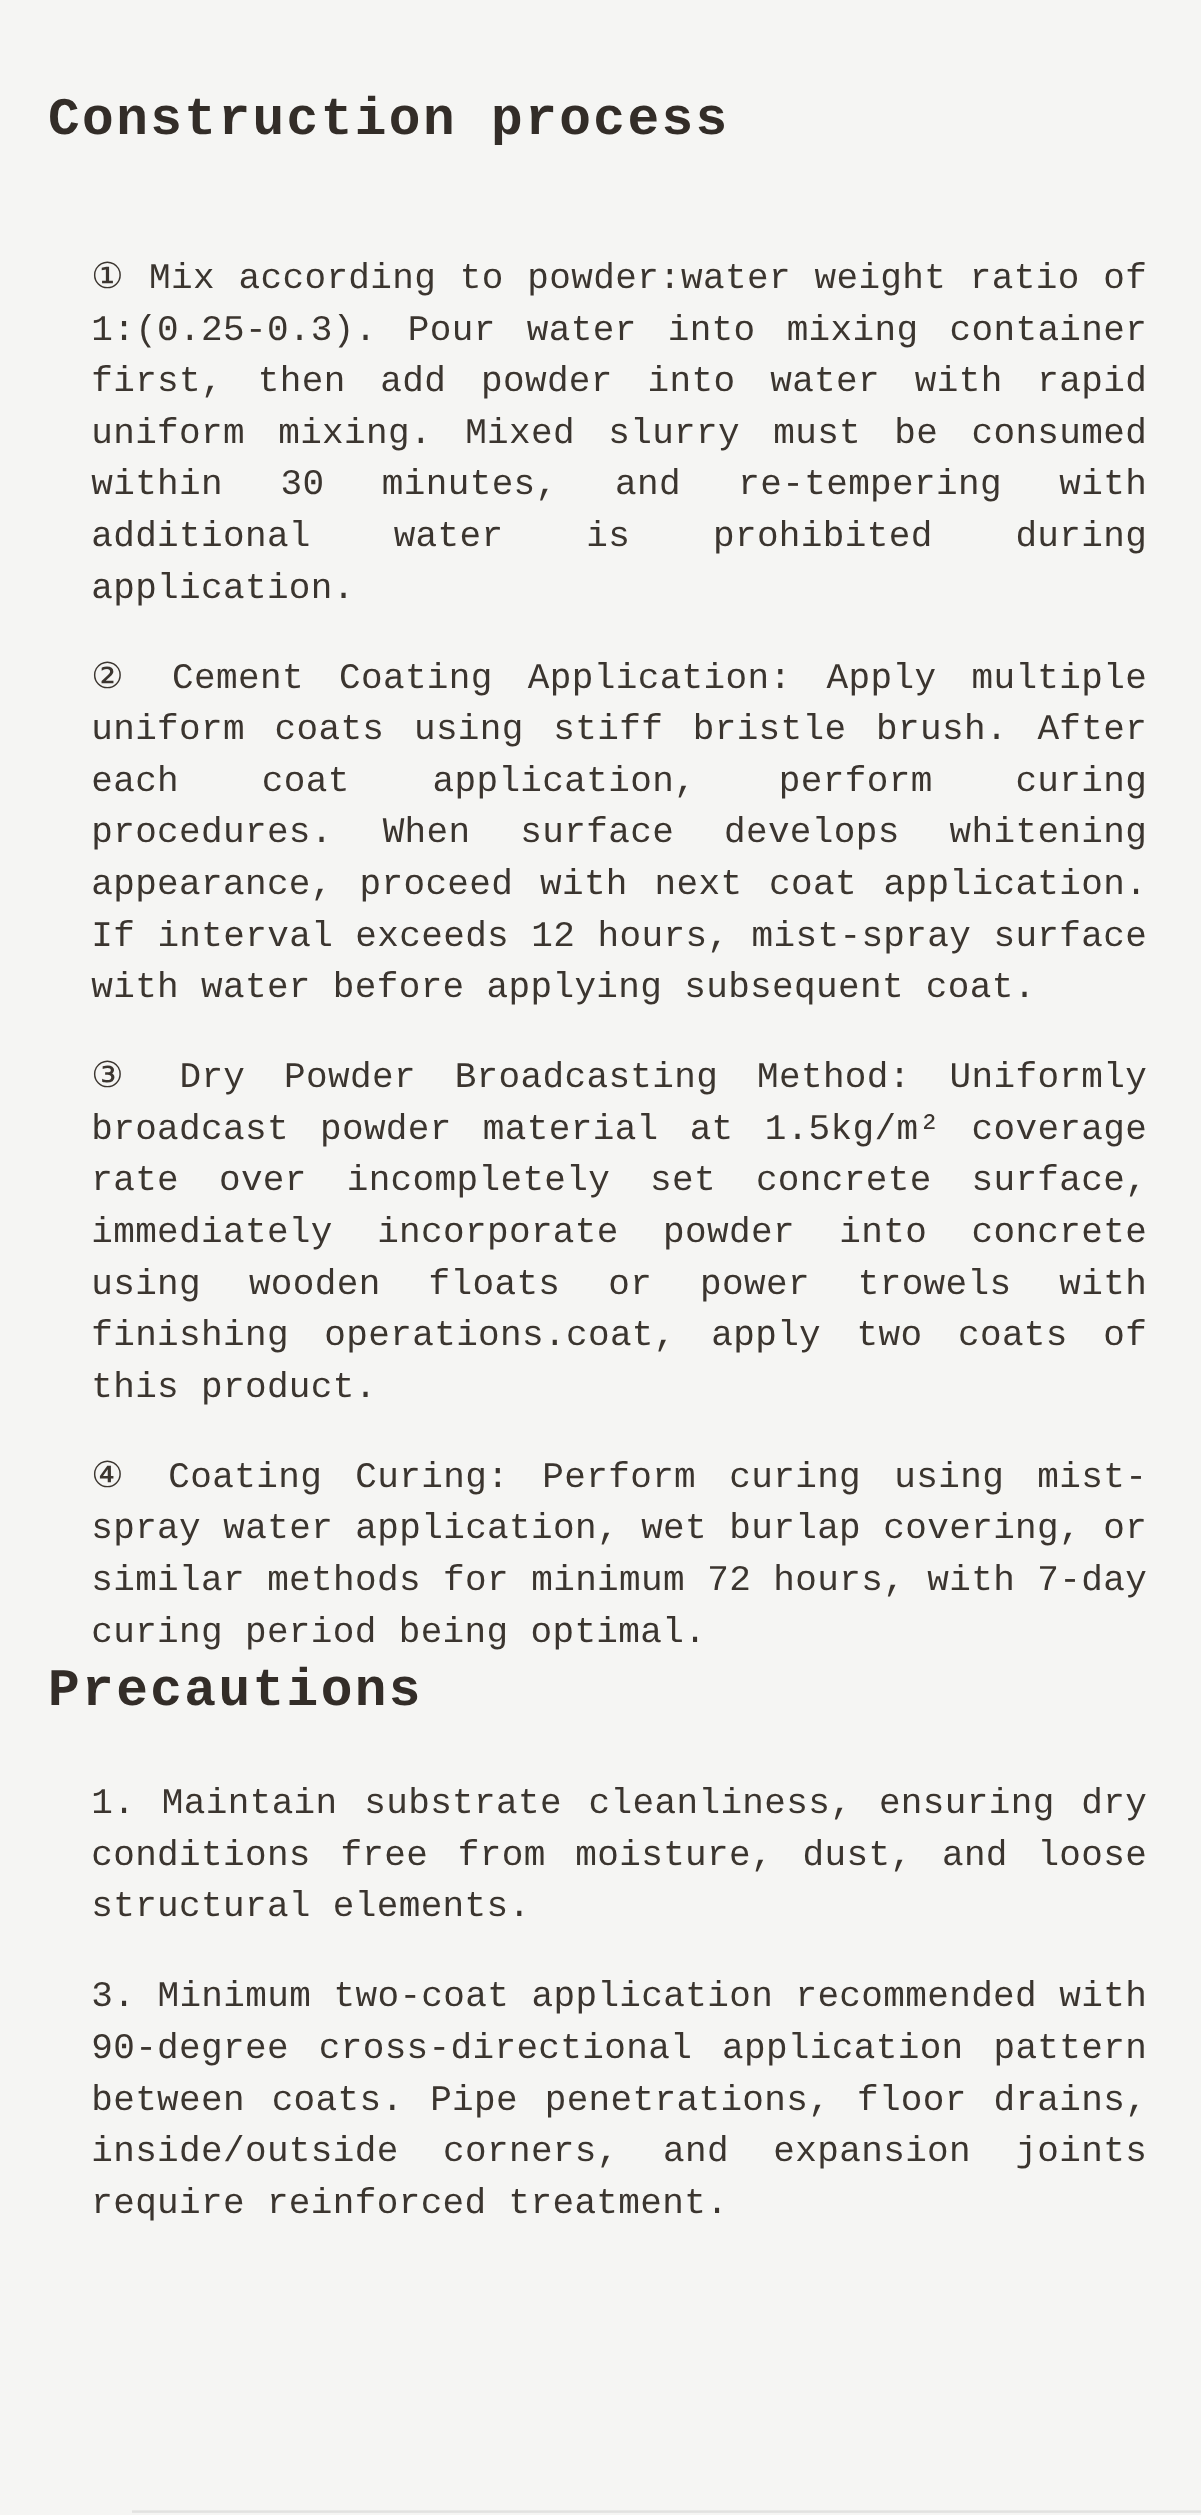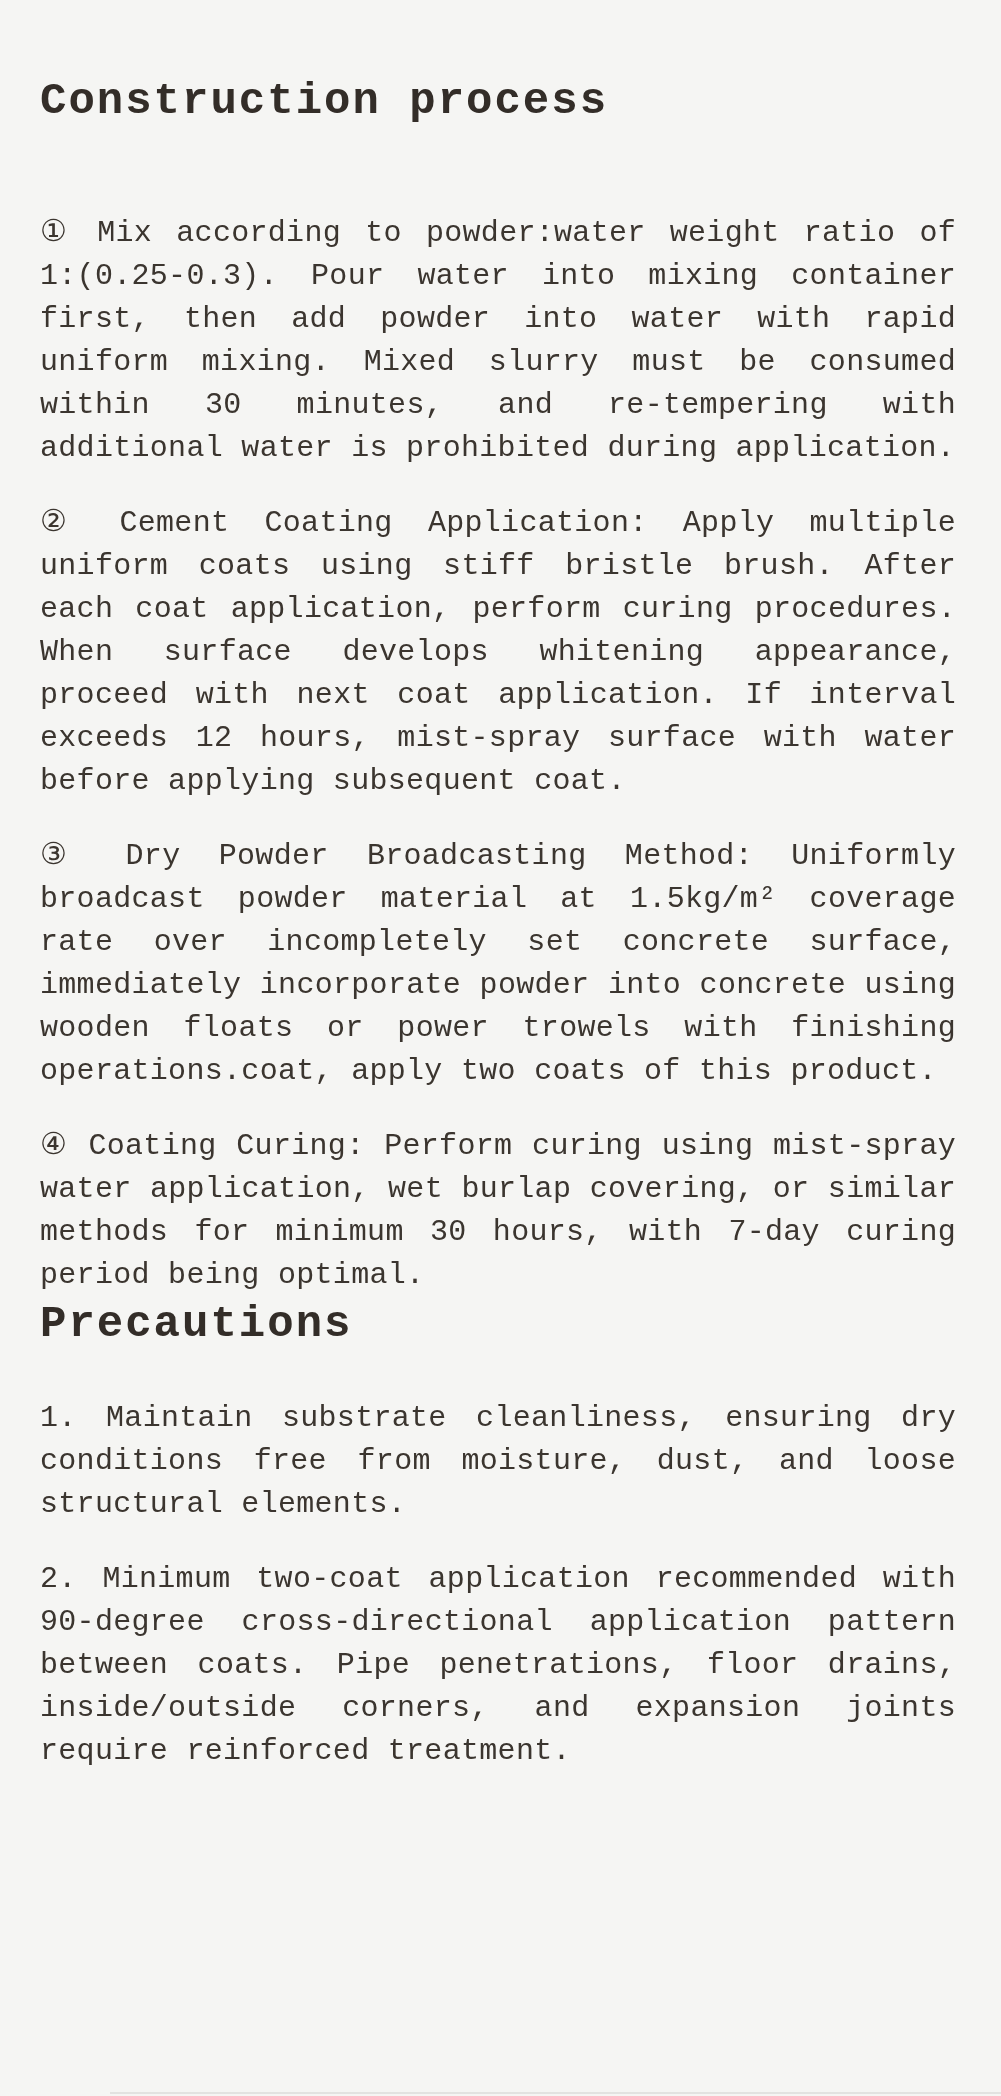--- a/index.html
+++ b/index.html
@@ -35,20 +35,21 @@
   }
   .section-heading.second {
   }
   .para {
     font-size: 30px;
     line-height: 43px;
     letter-spacing: 0.3px;
     color: var(--text);
     text-align: justify;
     text-justify: inter-word;
+    margin-left: 36px;
   }
   .para.lead { margin-top: 84px; }
   .para.lead2 { margin-top: 46px; }
   .para + .para { margin-top: 32px; }
   .bottom-divider {
     position: absolute;
     left: 110px;
     right: 0;
     bottom: 2px;
     height: 2px;
@@ -61,24 +62,24 @@
 <div class="content">
 
   <h1 class="section-heading first">Construction process</h1>
 
   <p class="para lead">① Mix according to powder:water weight ratio of 1:(0.25-0.3). Pour water into mixing container first, then add powder into water with rapid uniform mixing. Mixed slurry must be consumed within 30 minutes, and re-tempering with additional water is prohibited during application.</p>
 
   <p class="para">② Cement Coating Application: Apply multiple uniform coats using stiff bristle brush. After each coat application, perform curing procedures. When surface develops whitening appearance, proceed with next coat application. If interval exceeds 12 hours, mist-spray surface with water before applying subsequent coat.</p>
 
   <p class="para">③ Dry Powder Broadcasting Method: Uniformly broadcast powder material at 1.5kg/m² coverage rate over incompletely set concrete surface, immediately incorporate powder into concrete using wooden floats or power trowels with finishing operations.coat, apply two coats of this product.</p>
 
-  <p class="para">④ Coating Curing: Perform curing using mist-spray water application, wet burlap covering, or similar methods for minimum 30 hours, with 7-day curing period being optimal.</p>
+  <p class="para">④ Coating Curing: Perform curing using mist-spray water application, wet burlap covering, or similar methods for minimum 72 hours, with 7-day curing period being optimal.</p>
 
   <h1 class="section-heading second">Precautions</h1>
 
   <p class="para lead2">1. Maintain substrate cleanliness, ensuring dry conditions free from moisture, dust, and loose structural elements.</p>
 
-  <p class="para">2. Minimum two-coat application recommended with 90-degree cross-directional application pattern between coats. Pipe penetrations, floor drains, inside/outside corners, and expansion joints require reinforced treatment.</p>
+  <p class="para">3. Minimum two-coat application recommended with 90-degree cross-directional application pattern between coats. Pipe penetrations, floor drains, inside/outside corners, and expansion joints require reinforced treatment.</p>
 
 
 </div>
 
 <div class="bottom-divider"></div>
 
 </body></html>

